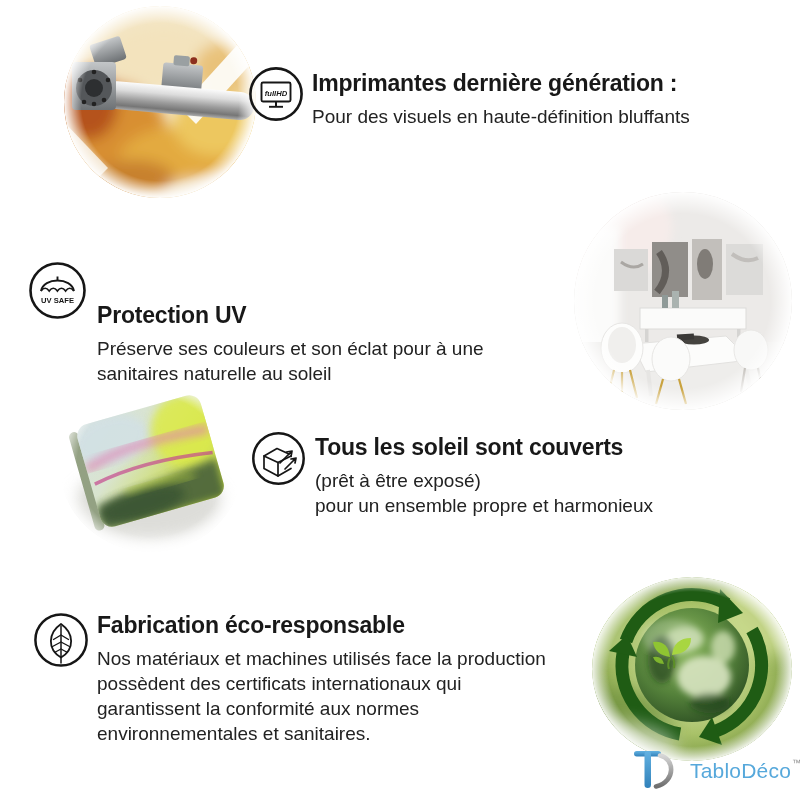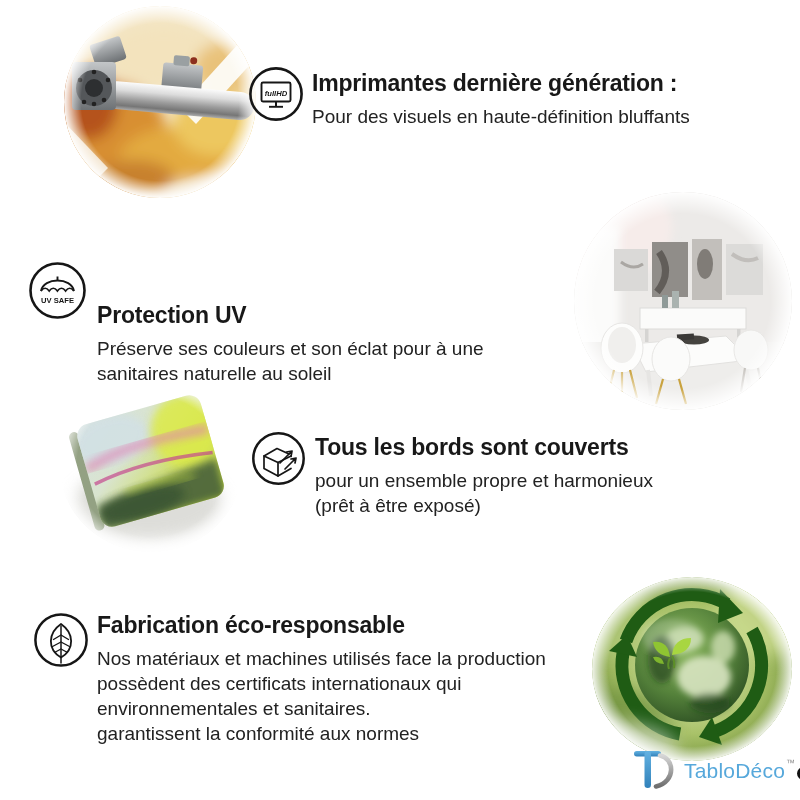--- a/index.html
+++ b/index.html
@@ -5,21 +5,21 @@
   html,body{margin:0;padding:0;background:#ffffff;}
   body{width:800px;height:800px;font-family:"Liberation Sans",sans-serif;color:#1d1d1d;}
   .stage{position:relative;width:800px;height:800px;overflow:hidden;background:#ffffff;}
   .photo{position:absolute;border-radius:50%;overflow:hidden;}
   .photo svg{display:block;}
   .icon-badge{position:absolute;}
   .feature-text{position:absolute;}
   .feature-title{font-size:23px;font-weight:700;color:#181818;margin:0 0 7px 0;letter-spacing:-0.2px;}
   .feature-desc{font-size:19px;color:#222222;line-height:25px;}
   .logo{position:absolute;left:632px;top:748px;display:flex;align-items:center;}
-  .brand-name{font-size:21px;color:#56a8db;letter-spacing:0.2px;margin-left:6px;}
+  .brand-name{font-size:21px;color:#56a8db;letter-spacing:0.2px;margin-left:12px;}
   .tm{font-size:9px;color:#8f8f8f;position:relative;top:-8px;margin-left:1px;}
   .fr-badge{display:inline-block;width:13px;height:13px;border-radius:50%;background:#111111;
             color:#ffffff;font-size:6px;font-style:italic;line-height:13px;text-align:center;
             margin-left:2px;position:relative;top:2px;}
 </style>
 </head>
 <body>
 
 <div class="stage">
 
@@ -210,45 +210,45 @@
         <path d="M13,25 L13,37.5 L27,45 L27,31.5 L13,25"></path>
         <path d="M27,45 L40,37.5"></path>
         <path d="M27,31.5 L40,25"></path>
         <path d="M29,32 L41,20 M41,20 L35.5,21 M41,20 L40,25.5"></path>
         <path d="M34,38 L45,27 M45,27 L40,28 M45,27 L44,32"></path>
       </g>
     </svg>
   </div>
 
   <div class="feature-text" style="left:315px;top:434px;width:380px;">
-    <div class="feature-title">Tous les bords sont couverts</div>
+    <div class="feature-title">Tous les soleil sont couverts</div>
     <div class="feature-desc">
+      <div>(prêt à être exposé)</div>
       <div>pour un ensemble propre et harmonieux</div>
-      <div>(prêt à être exposé)</div>
     </div>
   </div>
 
   <div class="icon-badge" style="left:33px;top:612px;">
     <svg width="56" height="56" viewBox="0 0 56 56">
       <circle cx="28" cy="28" r="25.6" fill="none" stroke="#161616" stroke-width="2.5"></circle>
       <g stroke="#161616" fill="none" stroke-linecap="round">
         <path d="M28,12 C15,21 14,37 28,45.5 C42,37 41,21 28,12 Z" stroke-width="1.8"></path>
         <path d="M28,14 L28,51" stroke-width="1.5"></path>
         <path d="M28,23 L20.5,27.5 M28,23 L35.5,27.5 M28,30 L19.5,34.5 M28,30 L36.5,34.5 M28,37 L21.5,40.5 M28,37 L34.5,40.5" stroke-width="1.4"></path>
       </g>
     </svg>
   </div>
 
   <div class="feature-text" style="left:97px;top:612px;width:510px;">
     <div class="feature-title">Fabrication éco-responsable</div>
     <div class="feature-desc">
       <div>Nos matériaux et machines utilisés face la production</div>
       <div>possèdent des certificats internationaux qui</div>
+      <div>garantissent la conformité aux normes</div>
       <div>environnementales et sanitaires.</div>
-      <div>garantissent la conformité aux normes</div>
     </div>
   </div>
 
   <div class="photo" style="left:592px;top:577px;width:200px;height:184px;">
     <svg width="200" height="184" viewBox="0 0 200 184">
       <defs>
         <filter id="eBlur" x="-40%" y="-40%" width="180%" height="180%">
             <feGaussianBlur stdDeviation="9"></feGaussianBlur>
           </filter>
         <filter id="eBlur2" x="-40%" y="-40%" width="180%" height="180%">

